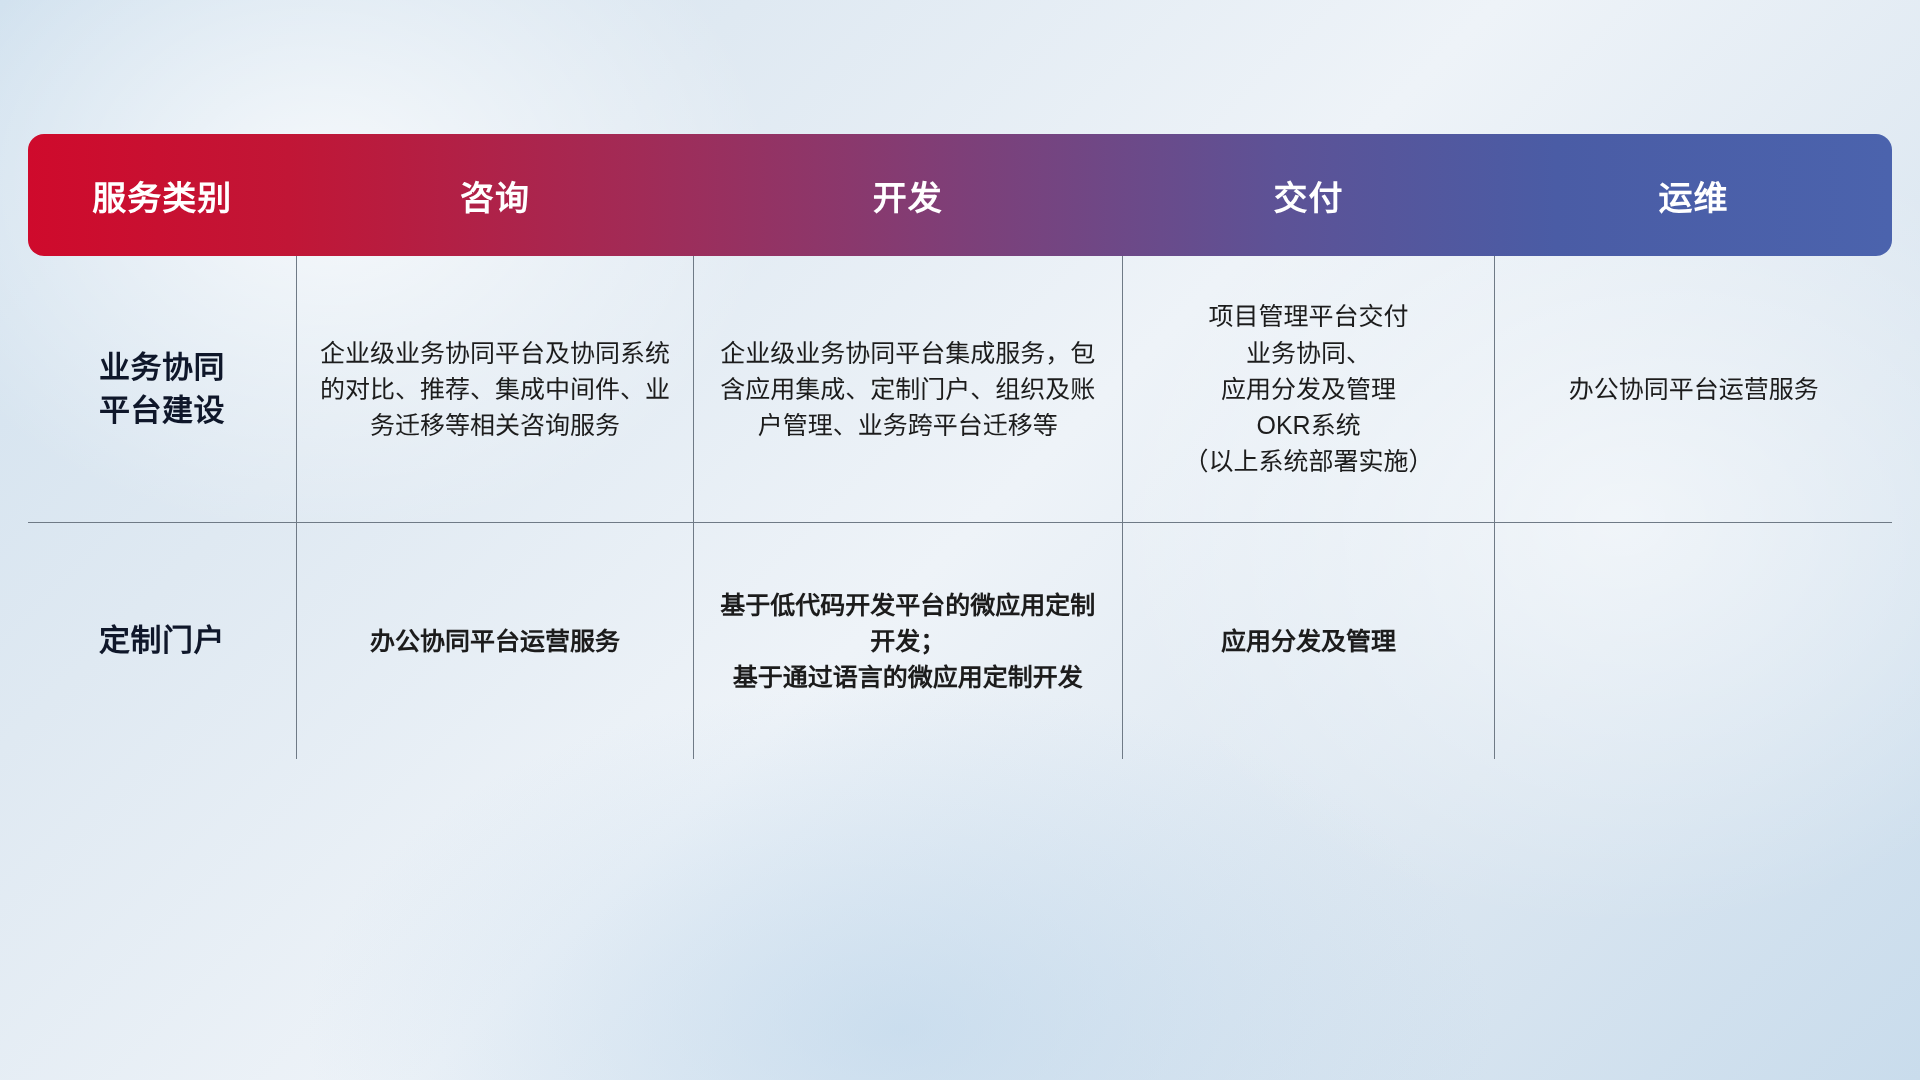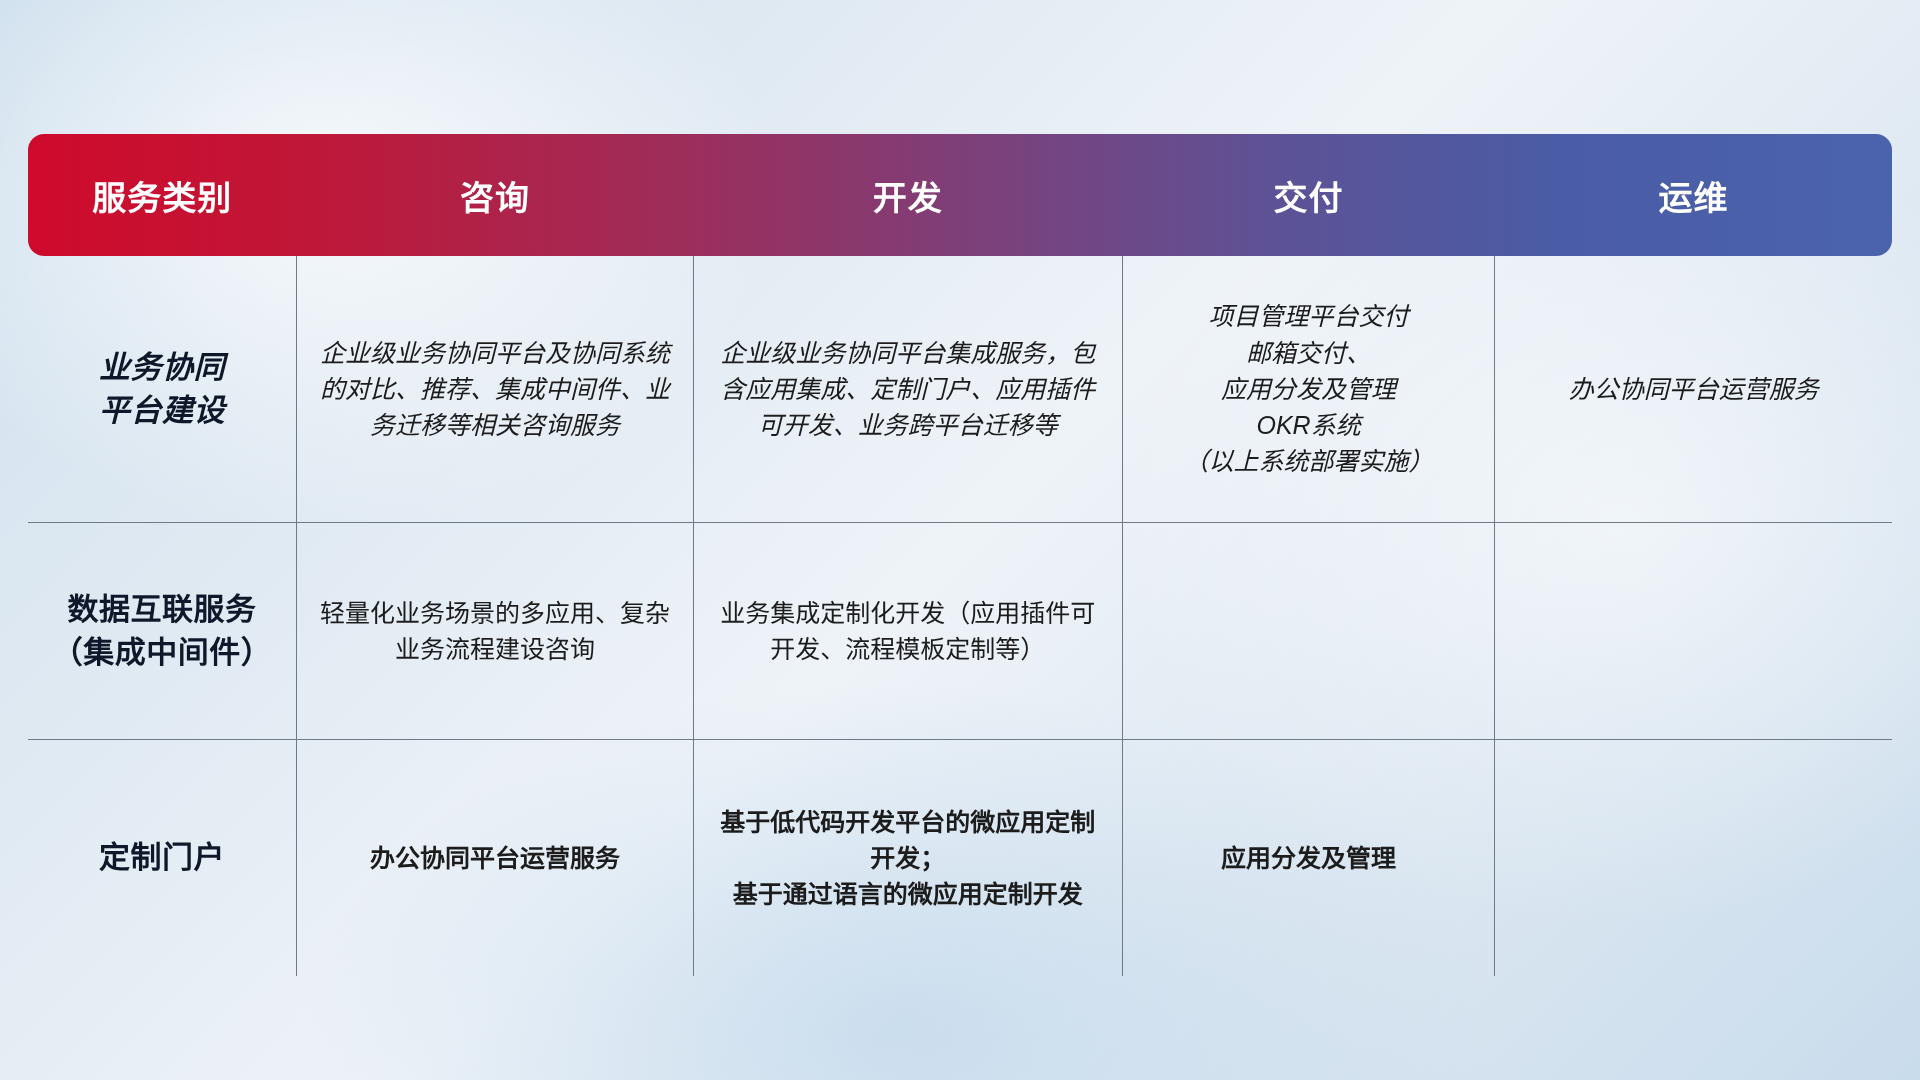--- a/index.html
+++ b/index.html
@@ -87,21 +87,21 @@
   tbody tr.row-last td { border-bottom: none; }
 
   td.cat-cell {
     color: #0f172a;
     font-weight: bold;
     font-size: 31px;
     line-height: 1.4;
     letter-spacing: 0.5px;
   }
 
-  tbody tr.row-1 td { height: 230px; font-style: italic; }
+  tbody tr.row-1 td { height: 230px; }
   tbody tr.row-2 td { height: 180px; }
   tbody tr.row-3 td { height: 200px; font-weight: bold; }
 
   .cell-line { display: block; }
 </style>
 </head>
 <body>
 
 <div class="bg-glow-a"></div>
 <div class="bg-glow-b"></div>
@@ -136,41 +136,31 @@
       </tr>
     </thead>
     <tbody>
 
       <tr class="row-1">
         <td class="cat-cell">
           <span class="cell-line">业务协同</span>
           <span class="cell-line">平台建设</span>
         </td>
         <td>企业级业务协同平台及协同系统的对比、推荐、集成中间件、业务迁移等相关咨询服务</td>
-        <td>企业级业务协同平台集成服务，包含应用集成、定制门户、应用插件可开发、业务跨平台迁移等</td>
+        <td>企业级业务协同平台集成服务，包含应用集成、定制门户、组织及账户管理、业务跨平台迁移等</td>
         <td>
           <span class="cell-line">项目管理平台交付</span>
-          <span class="cell-line">邮箱交付、</span>
+          <span class="cell-line">业务协同、</span>
           <span class="cell-line">应用分发及管理</span>
           <span class="cell-line">OKR系统</span>
           <span class="cell-line">（以上系统部署实施）</span>
         </td>
         <td class="col-last">办公协同平台运营服务</td>
       </tr>
 
-      <tr class="row-2">
-        <td class="cat-cell">
-          <span class="cell-line">数据互联服务</span>
-          <span class="cell-line">（集成中间件）</span>
-        </td>
-        <td>轻量化业务场景的多应用、复杂业务流程建设咨询</td>
-        <td>业务集成定制化开发（应用插件可开发、流程模板定制等）</td>
-        <td></td>
-        <td class="col-last"></td>
-      </tr>
 
       <tr class="row-3 row-last">
         <td class="cat-cell">
           <span class="cell-line">定制门户</span>
         </td>
         <td>办公协同平台运营服务</td>
         <td>
           <span class="cell-line">基于低代码开发平台的微应用定制开发；</span>
           <span class="cell-line">基于通过语言的微应用定制开发</span>
         </td>

